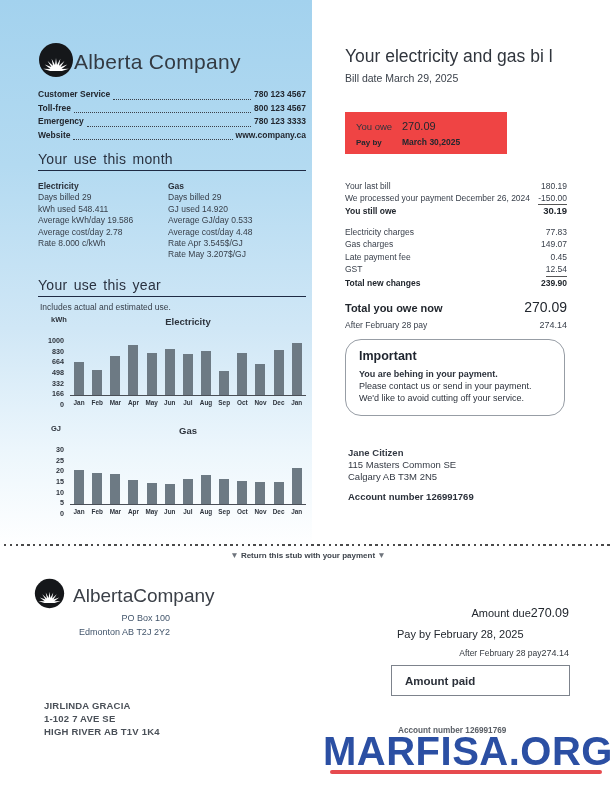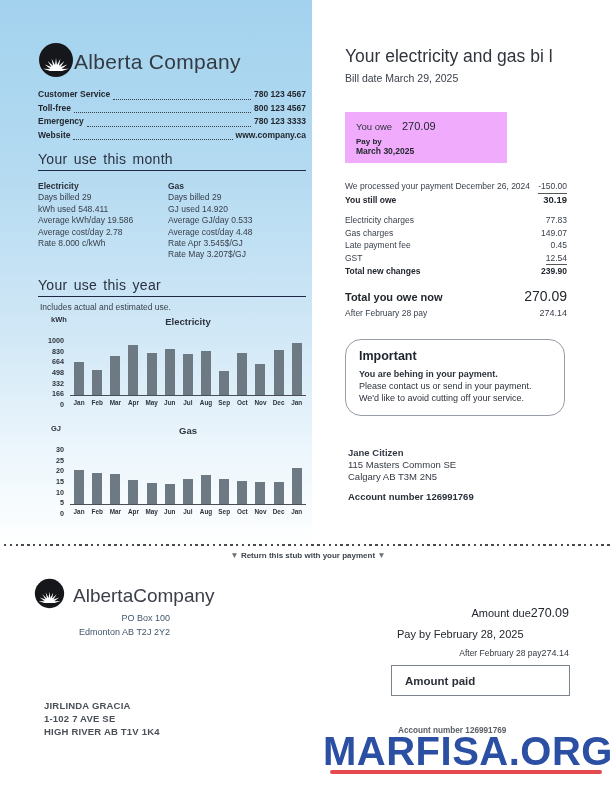--- a/index.html
+++ b/index.html
@@ -38,27 +38,27 @@
           font-size:7.2px;font-weight:bold;color:#2e343d;}
   .plotwrap{flex:1;}
   .plot{height:66px;border-bottom:1.2px solid #4a4f57;display:flex;align-items:flex-end;justify-content:space-around;}
   .bar{width:10px;}
   .xlabels{display:flex;justify-content:space-around;margin-top:3px;}
   .xlab{width:17px;text-align:center;font-size:6.4px;font-weight:bold;color:#2e343d;}
 
   
   .bill-title{font-size:17.5px;color:#30353d;}
   .bill-date{font-size:10.5px;color:#3c424b;}
-  .owe-box{width:162px;background:#f0abfc;padding:8px 11px 7px 11px;box-sizing:border-box;}
+  .owe-box{width:162px;background:#ef4444;padding:8px 11px 7px 11px;box-sizing:border-box;}
   .owe-r{display:flex;align-items:baseline;}
   .owe-l1{width:46px;font-size:9.5px;color:#2f353d;}
   .owe-v1{font-size:11px;color:#22272e;}
   .owe-l2{width:46px;font-size:8px;font-weight:bold;color:#22272e;}
   .owe-v2{font-size:8.5px;font-weight:bold;color:#22272e;}
-  .owe-r + .owe-r{margin-top:5px;flex-direction:column;}
+  .owe-r + .owe-r{margin-top:5px;}
 
   .charges{width:222px;font-size:8.5px;color:#3a414c;}
   .crow{display:flex;justify-content:space-between;align-items:baseline;line-height:11.5px;}
   .crow .val{text-align:right;}
   .crow.b{font-weight:bold;color:#22272e;}
   .u{border-bottom:1.1px solid #555;}
   .gap5{height:5px;} .gap8{height:8px;}
   .tot-label{font-size:11px;font-weight:bold;color:#22272e;}
   .tot-val{font-size:14px;color:#22272e;}
   .aft{font-size:8.5px;} .aft .val{font-size:9px;}
@@ -262,20 +262,24 @@
       <span class="owe-v1">270.09</span>
     </div>
     <div class="owe-r">
       <span class="owe-l2">Pay by</span>
       <span class="owe-v2">March 30,2025</span>
     </div>
   </div>
 
   <div class="abs charges" style="left:345px;top:181px;">
     <div class="crow">
+      <span>Your last bill</span>
+      <span class="val">180.19</span>
+    </div>
+    <div class="crow">
       <span>We processed your payment December 26, 2024</span>
       <span class="val u">-150.00</span>
     </div>
     <div class="crow b">
       <span>You still owe</span>
       <span class="val" style="font-size:9.5px;">30.19</span>
     </div>
     <div class="gap8"></div>
     <div class="crow" style="line-height:12.5px;">
       <span>Electricity charges</span>

